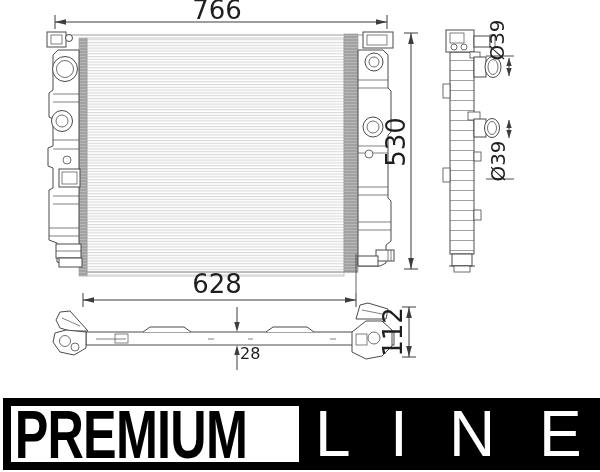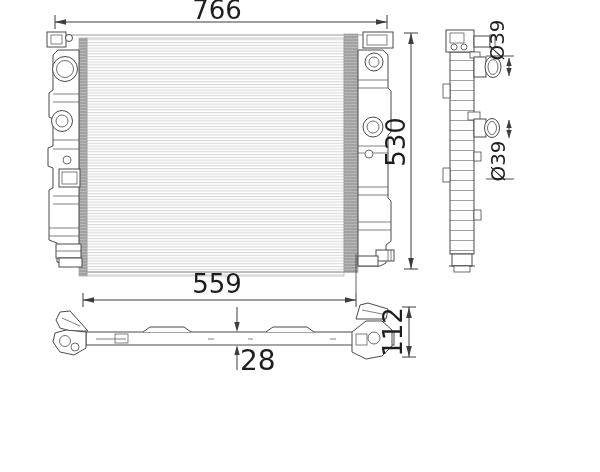--- a/index.html
+++ b/index.html
@@ -10,21 +10,21 @@
 
   
   .dim{position:absolute;color:#1e1e1e;font-size:26px;line-height:1.15;
        white-space:nowrap;}
   .dim.center{text-align:center;}
   .rot{display:flex;align-items:center;justify-content:center;
        transform:rotate(-90deg);}
   .dim-766{left:178px;top:-4px;width:78px;}
   .dim-530{left:370px;top:116px;width:54px;height:52px;}
   .dim-628{left:179px;top:270px;width:76px;}
-  .dim-28{left:240px;top:345px;font-size:28px;}
+  .dim-28{left:240px;top:345px;font-size:16px;}
   .dim-112{left:367px;top:306px;width:54px;height:52px;}
   .dim-d39a{left:469px;top:14px;width:56px;height:52px;font-size:20px;}
   .dim-d39b{left:470px;top:135px;width:56px;height:52px;font-size:20px;}
 
   
   .logo{position:absolute;left:3px;top:398px;width:597px;height:72px;
         background:#000;}
   .logo-premium-box{position:absolute;left:8px;top:8px;width:288px;height:56px;
         background:#fff;display:flex;align-items:center;}
   .logo-premium-text{font-family:"Liberation Sans",sans-serif;
@@ -200,20 +200,29 @@
 
       <line x1="486" y1="179" x2="514" y2="179" stroke-width="0.9"></line>
       <line x1="509" y1="120" x2="509" y2="138"></line>
       <path d="M509,120 L506.3,128 L511.7,128 Z" fill="#3d3d3d" stroke="none"></path>
       <path d="M509,138 L506.3,130 L511.7,130 Z" fill="#3d3d3d" stroke="none"></path>
     </g>
   </svg>
 
   <div class="dim center dim-766">766</div>
   <div class="dim rot dim-530">530</div>
-  <div class="dim center dim-628">559</div>
+  <div class="dim center dim-628">628</div>
   <div class="dim dim-28">28</div>
   <div class="dim rot dim-112">112</div>
   <div class="dim rot dim-d39a">Ø39</div>
   <div class="dim rot dim-d39b">Ø39</div>
 
+  <div class="logo">
+    <div class="logo-premium-box">
+      <span class="logo-premium-text">PREMIUM</span>
+    </div>
+    <span class="logo-letter ll-0">L</span>
+    <span class="logo-letter ll-1">I</span>
+    <span class="logo-letter ll-2">N</span>
+    <span class="logo-letter ll-3">E</span>
+  </div>
 
 </div>
 
 </body></html>

